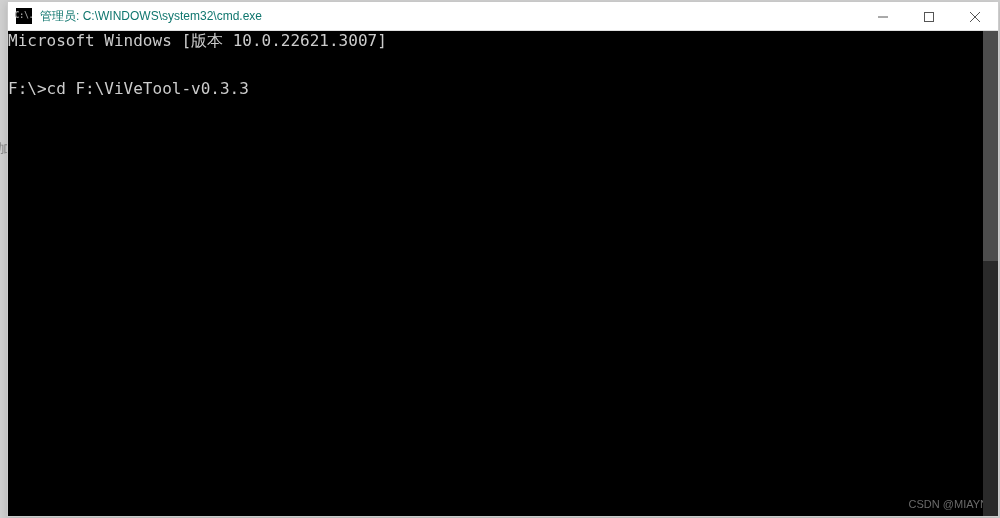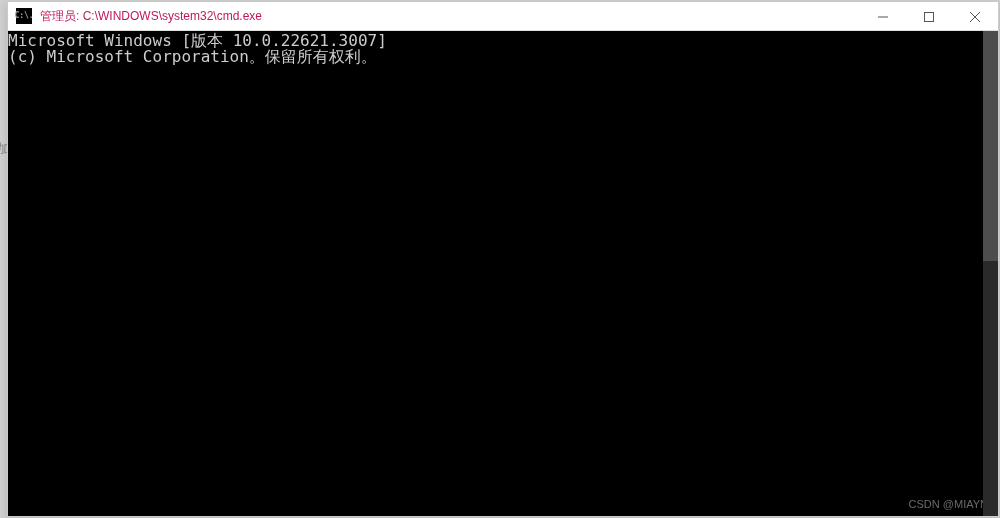--- a/index.html
+++ b/index.html
@@ -45,21 +45,21 @@
     }
     .title-icon-text {
       color: #a0a0a0;
       font-size: 8px;
       font-family: Consolas, monospace;
       font-weight: bold;
       line-height: 1;
     }
     .title-text {
       font-size: 12px;
-      color: #be185d;
+      color: #0f766e;
       flex: 1;
     }
     .window-controls {
       display: flex;
       height: 100%;
     }
     .ctrl-btn {
       width: 46px;
       height: 29px;
       display: flex;
@@ -154,22 +154,22 @@
       <div class="ctrl-btn close">
         <svg class="ctrl-icon" viewBox="0 0 10 10">
             <line x1="0" y1="0" x2="10" y2="10"></line>
             <line x1="10" y1="0" x2="0" y2="10"></line>
           </svg>
       </div>
     </div>
   </div>
   <div class="terminal">
     <div class="line">Microsoft Windows [版本 10.0.22621.3007]</div>
-    <div class="line">(c) Microsoft Corporation。保留所有权利。</div>
     <div class="line"></div>
     <div class="line"></div>
+    <div class="line">F:\&gt;cd F:\ViVeTool-v0.3.3</div>
     <div class="line"></div>
     <div class="watermark">CSDN @MIAYN</div>
   </div>
   <div class="scrollbar-track">
     <div class="scrollbar-thumb"></div>
   </div>
 </div>
 
 </body></html>

